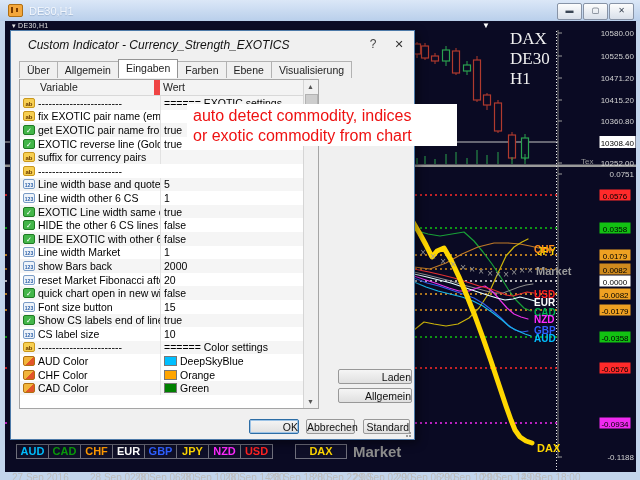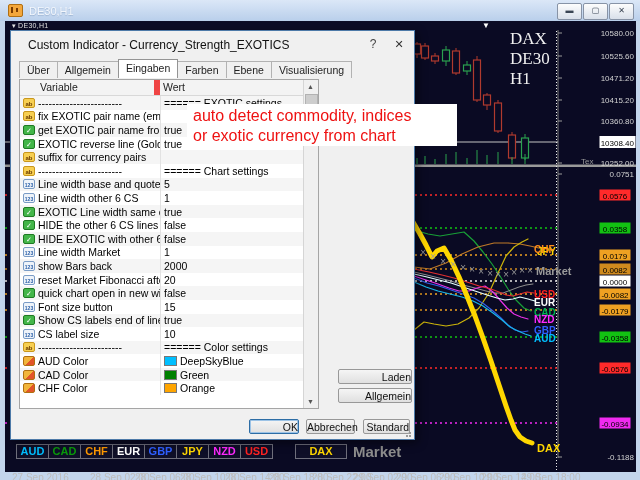--- a/index.html
+++ b/index.html
@@ -23,21 +23,21 @@
   #mdi-tri{position:absolute;left:477px;top:0px;color:#fff;font-size:8px;line-height:9px;}
   #timeaxis{position:absolute;left:5px;top:458px;width:631px;height:14px;z-index:2;}
   .tlabel{position:absolute;top:14px;font-size:10px;color:#bdbdbd;white-space:nowrap;text-align:center;}
   .cbtn{position:absolute;height:13px;background:#0f0f28;border:1px solid #6f6f7c;z-index:2;
         font-size:11px;font-weight:bold;text-align:center;line-height:12px;cursor:default;}
   #market-btn{position:absolute;z-index:2;font-size:15px;font-weight:bold;color:#8d8d8d;}
   
   #dialog{position:absolute;left:10px;top:30px;width:405px;height:410px;background:#f0f0f0;
           border:1px solid #4d7aa8;box-shadow:3px 3px 9px rgba(0,0,0,.45);z-index:5;box-sizing:border-box;}
   #dlg-titlebar{position:relative;height:24px;}
-  #dlg-title{position:absolute;left:17px;top:7px;font-size:12px;color:#111;}
+  #dlg-title{position:absolute;left:17px;top:7px;font-size:12px;color:#111;font-style:italic;}
   #dlg-help{position:absolute;right:33px;top:5px;width:16px;height:16px;font-size:12px;color:#444;text-align:center;line-height:16px;}
   #dlg-close{position:absolute;right:7px;top:5px;width:16px;height:16px;font-size:11px;color:#333;text-align:center;line-height:16px;}
   #dlg-tabs{position:absolute;left:8px;top:28px;display:flex;align-items:flex-end;}
   .tab{padding:2px 7px 2px 7px;font-size:10.5px;color:#222;background:#f0f0f0;border:1px solid #b2b2b2;border-bottom:none;margin-right:-1px;position:relative;top:0;}
   .tab.active{background:#fff;padding-bottom:4px;border-color:#949494;z-index:2;}
   #ptable{position:absolute;left:8px;top:48px;width:300px;height:330px;background:#fff;border:1px solid #a5a5a5;box-sizing:border-box;overflow:hidden;}
   #thead{display:flex;height:15px;background:#f3f3f3;border-bottom:1px solid #d8d8d8;font-size:10.5px;color:#222;}
   #thead .h1{width:140px;padding:1px 0 0 20px;box-sizing:border-box;border-right:6px solid #ef4444;}
   #thead .h2{flex:1;padding:1px 0 0 3px;}
   .trow{display:flex;height:13.6px;align-items:center;font-size:10.5px;color:#000;box-sizing:border-box;}
@@ -308,21 +308,20 @@
             <span class="pval">true</span>
           </div>
           <div class="trow alt">
             <span class="picon string">ab</span>
             <span class="pname">suffix for currency pairs</span>
             <span class="pval"></span>
           </div>
           <div class="trow">
             <span class="picon string">ab</span>
             <span class="pname">------------------------</span>
-            <span class="pval">====== Chart settings</span>
           </div>
           <div class="trow alt">
             <span class="picon int">123</span>
             <span class="pname">Line width base and quote CS</span>
             <span class="pval">5</span>
           </div>
           <div class="trow">
             <span class="picon int">123</span>
             <span class="pname">Line width other 6 CS</span>
             <span class="pval">1</span>
@@ -380,43 +379,43 @@
           <div class="trow alt">
             <span class="picon string">ab</span>
             <span class="pname">------------------------</span>
             <span class="pval">====== Color settings</span>
           </div>
           <div class="trow">
             <span class="picon color"></span>
             <span class="pname">AUD Color</span>
             <span class="pval"><span class="swatch" style="background: rgb(0, 191, 255);"></span>DeepSkyBlue</span>
           </div>
+          <div class="trow">
+            <span class="picon color"></span>
+            <span class="pname">CHF Color</span>
+            <span class="pval"><span class="swatch" style="background: rgb(255, 165, 0);"></span>Orange</span>
+          </div>
           <div class="trow alt">
             <span class="picon color"></span>
             <span class="pname">CAD Color</span>
             <span class="pval"><span class="swatch" style="background: rgb(0, 128, 0);"></span>Green</span>
-          </div>
-          <div class="trow">
-            <span class="picon color"></span>
-            <span class="pname">CHF Color</span>
-            <span class="pval"><span class="swatch" style="background: rgb(255, 165, 0);"></span>Orange</span>
           </div>
         </div>
       <div id="vscroll">
         <span class="sarrow" style="top:0">▲</span>
         <span id="sthumb"></span>
         <span class="sarrow" style="bottom:0">▼</span>
       </div>
     </div>
     <div class="btn" id="btn-laden">Laden</div>
     <div class="btn" id="btn-speichern">Allgemein</div>
     <div class="btn" id="btn-ok">OK</div>
     <div class="btn" id="btn-abbrechen">Abbrechen</div>
     <div class="btn" id="btn-standard">Standard</div>
     <div id="grip"></div>
   </div>
 
   <div id="annotation" style="color: rgb(238, 17, 17);">
     <div>auto detect commodity, indices</div>
-    <div>or exotic currency from chart</div>
+    <div>or exotic commodity from chart</div>
   </div>
 
 </div>
 
 </body></html>

